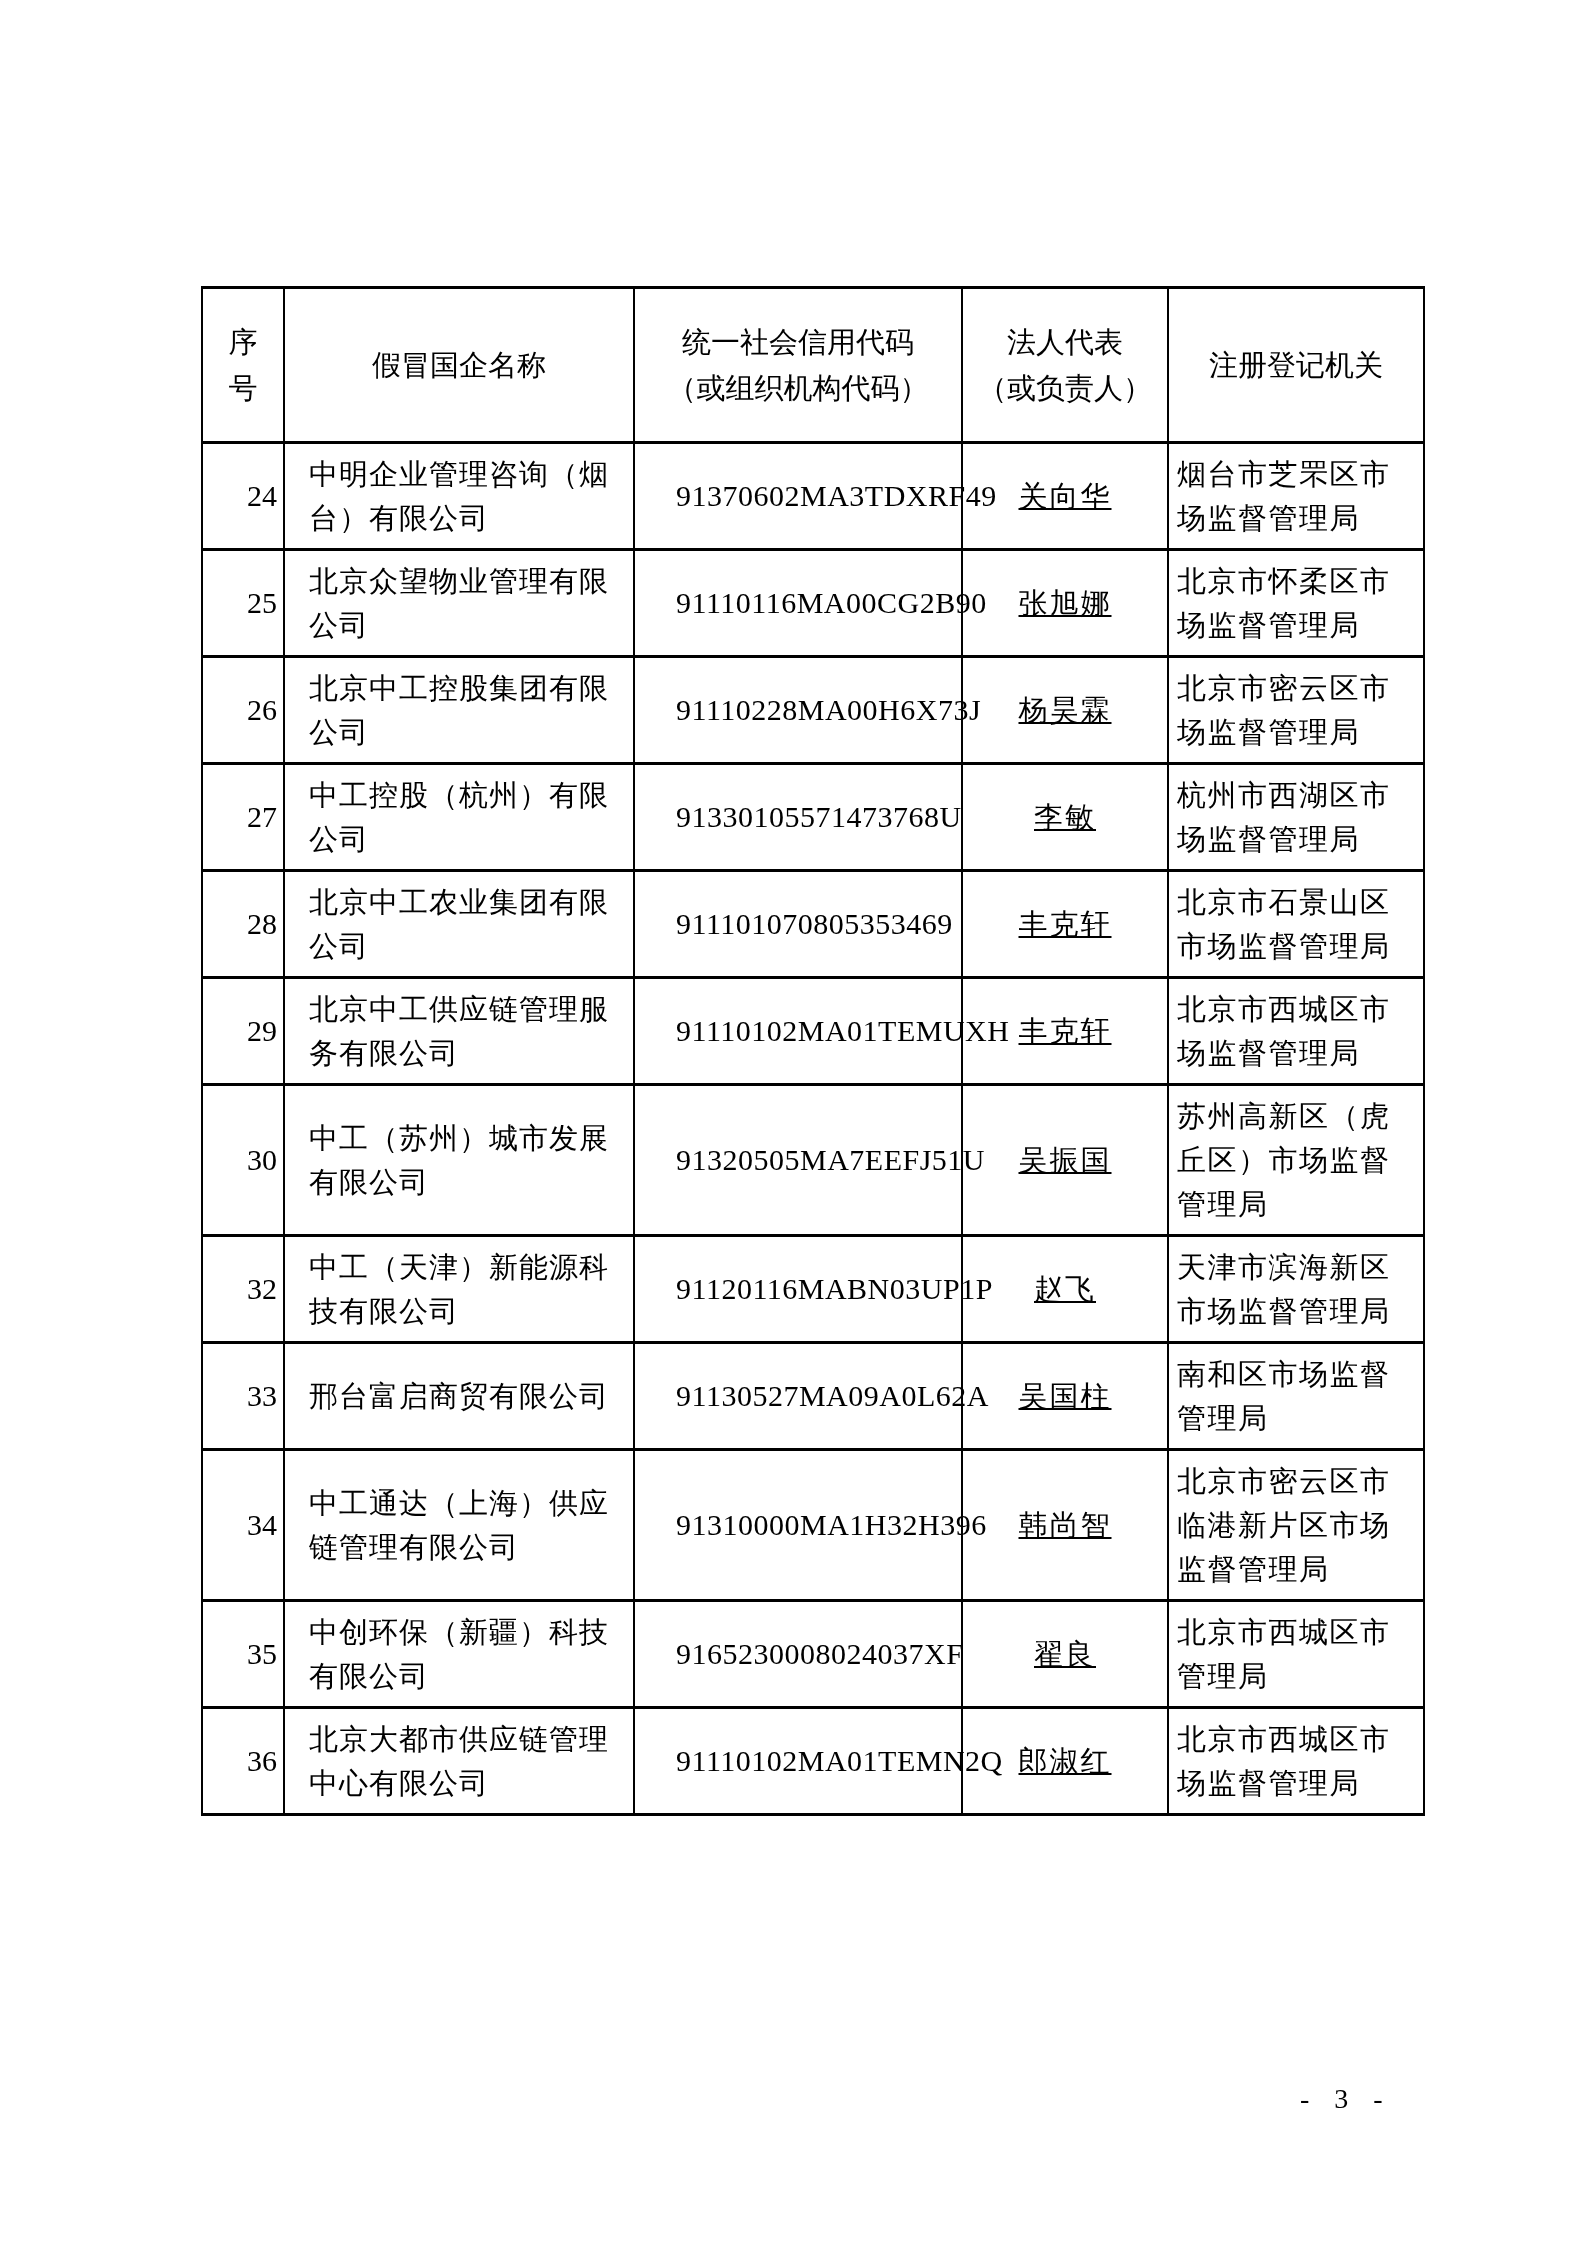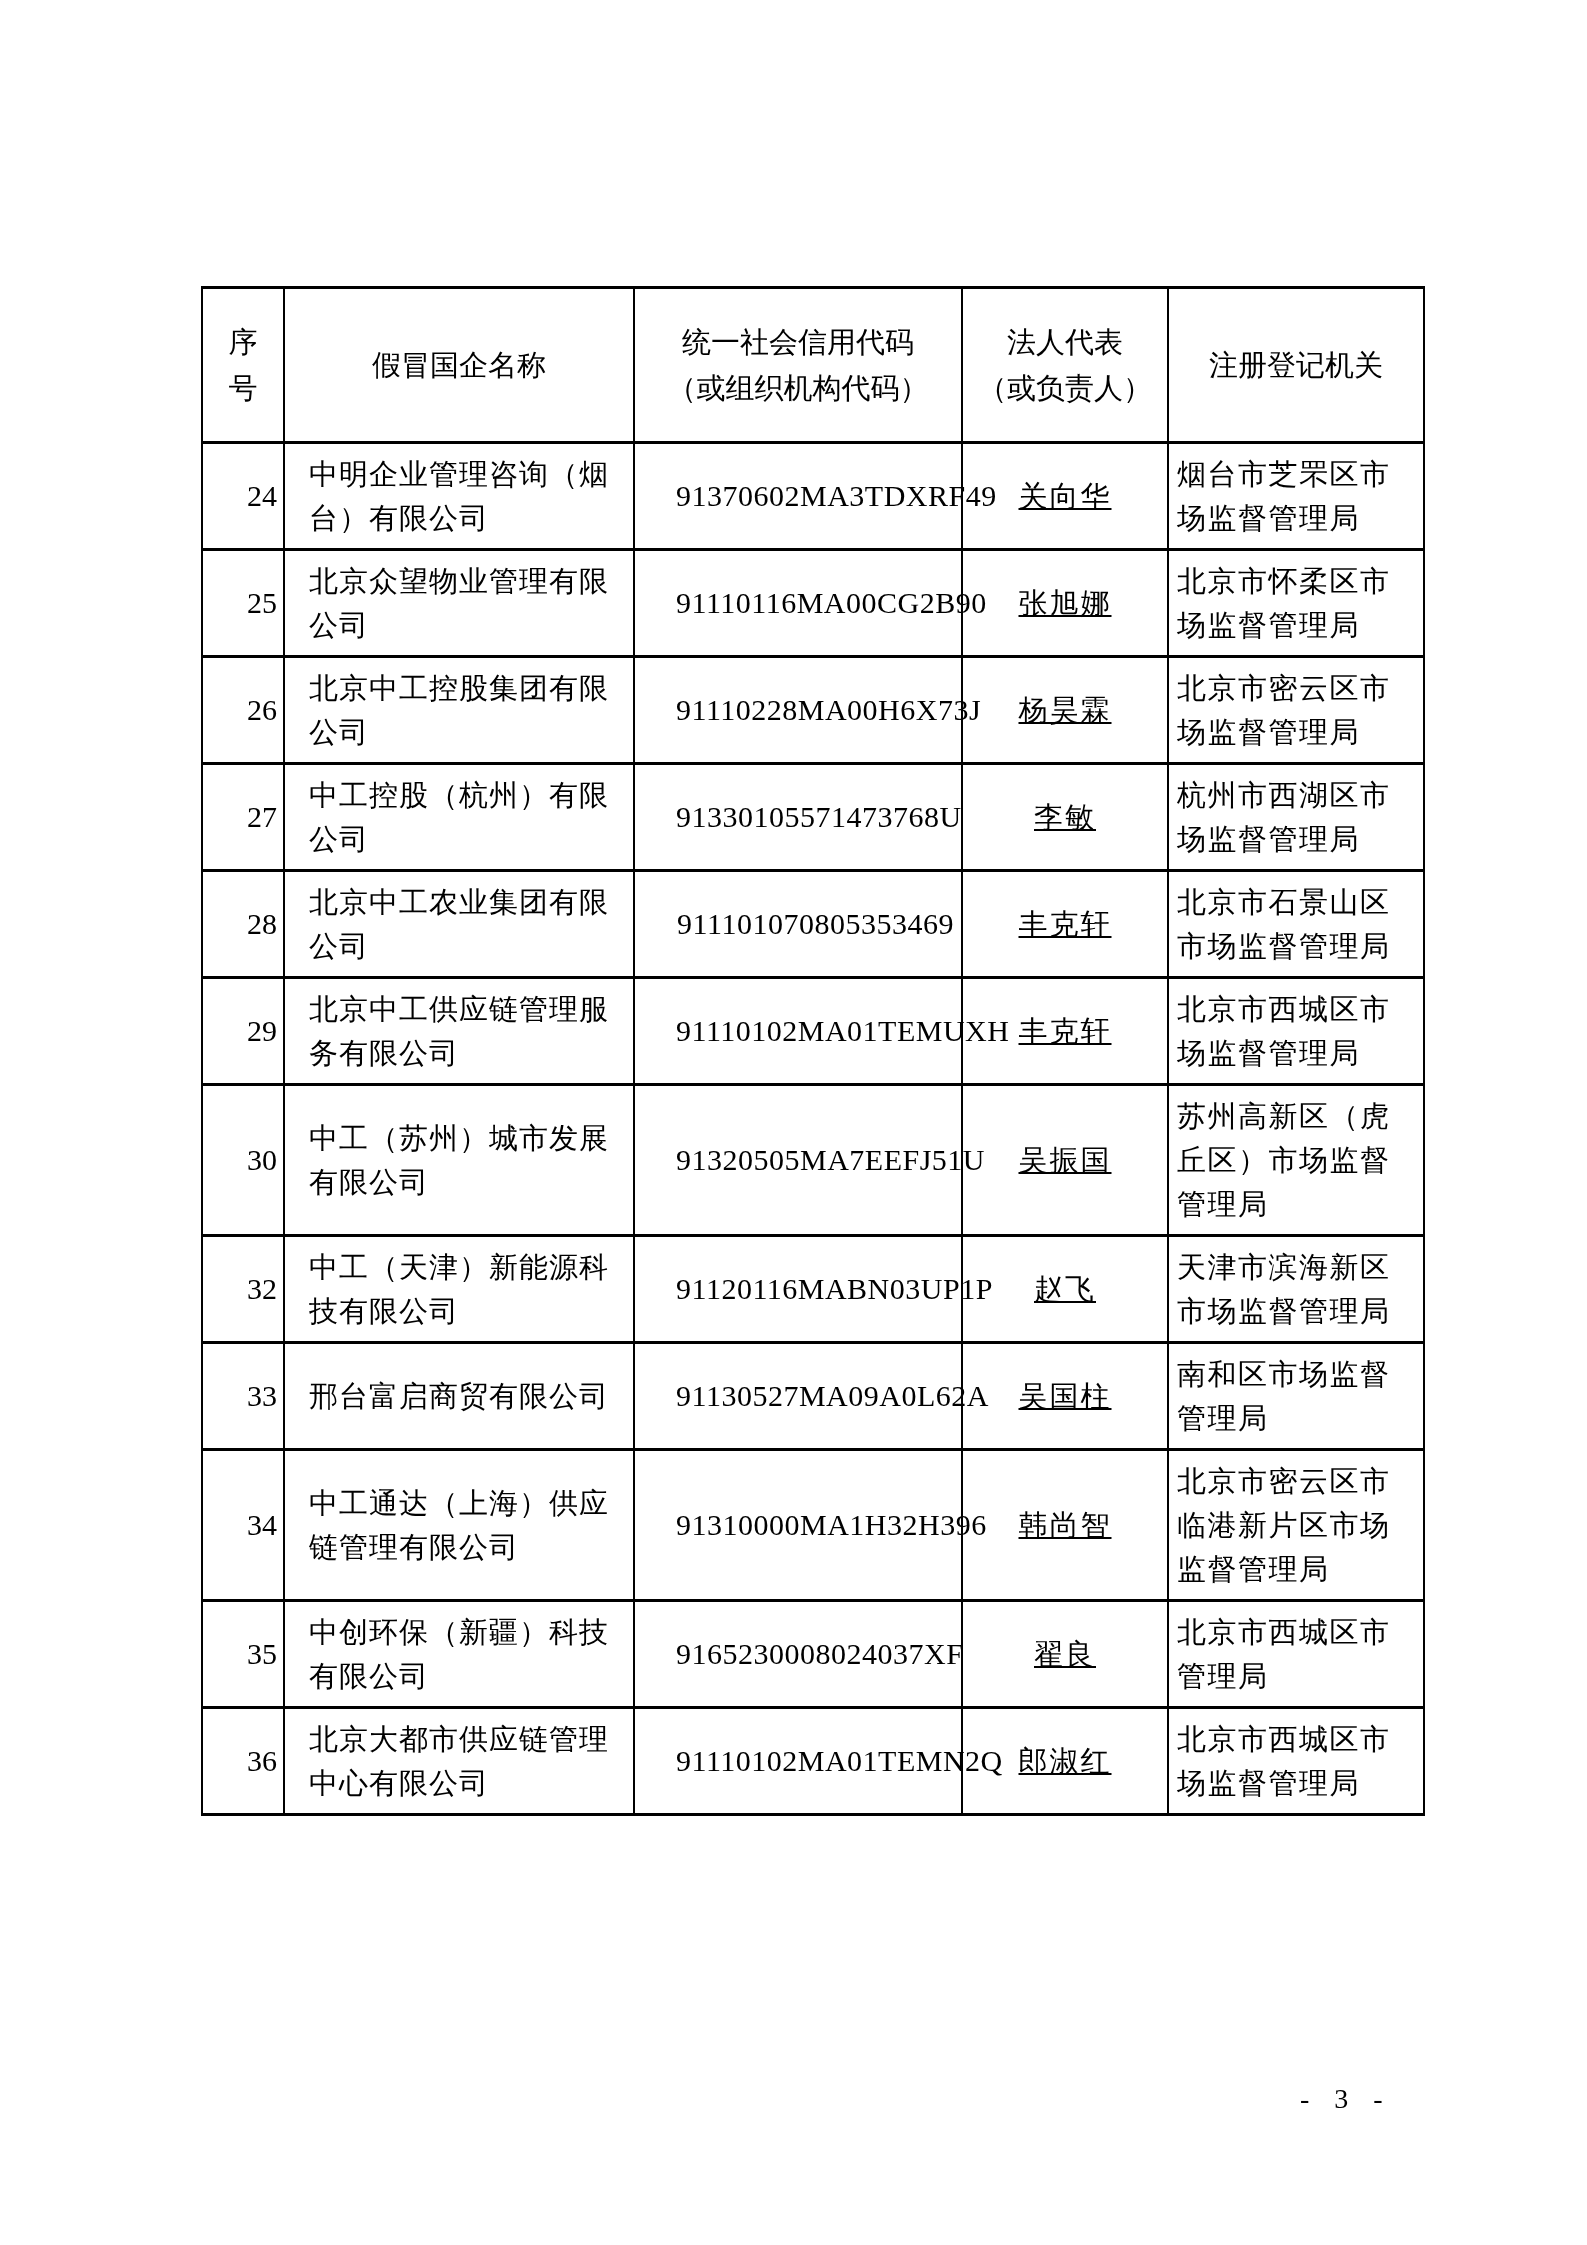--- a/index.html
+++ b/index.html
@@ -37,21 +37,21 @@
     padding: 30px 2px;
     text-align: center;
   }
   .soe-table td {
     font-size: 29px;
     line-height: 44px;
     padding: 8px 6px;
   }
   td.cell-no   { text-align: right; font-size: 30px; }
   td.cell-name { text-align: left; padding-left: 24px; padding-right: 6px; letter-spacing: 1px; }
-  td.cell-code { text-align: center; white-space: nowrap; font-size: 30px; letter-spacing: 0.5px; padding-left: 41px; }
+  td.cell-code { white-space: nowrap; font-size: 30px; letter-spacing: 0.5px; padding-left: 41px; }
   td.cell-rep  { text-align: center; letter-spacing: 2px; text-decoration: underline; }
   td.cell-auth { text-align: left; padding-left: 8px; padding-right: 8px; letter-spacing: 1.5px; }
   .page-number {
     position: absolute;
     left: 1300px;
     top: 2083px;
     font-size: 28px;
     letter-spacing: 9px;
     white-space: pre;
   }

